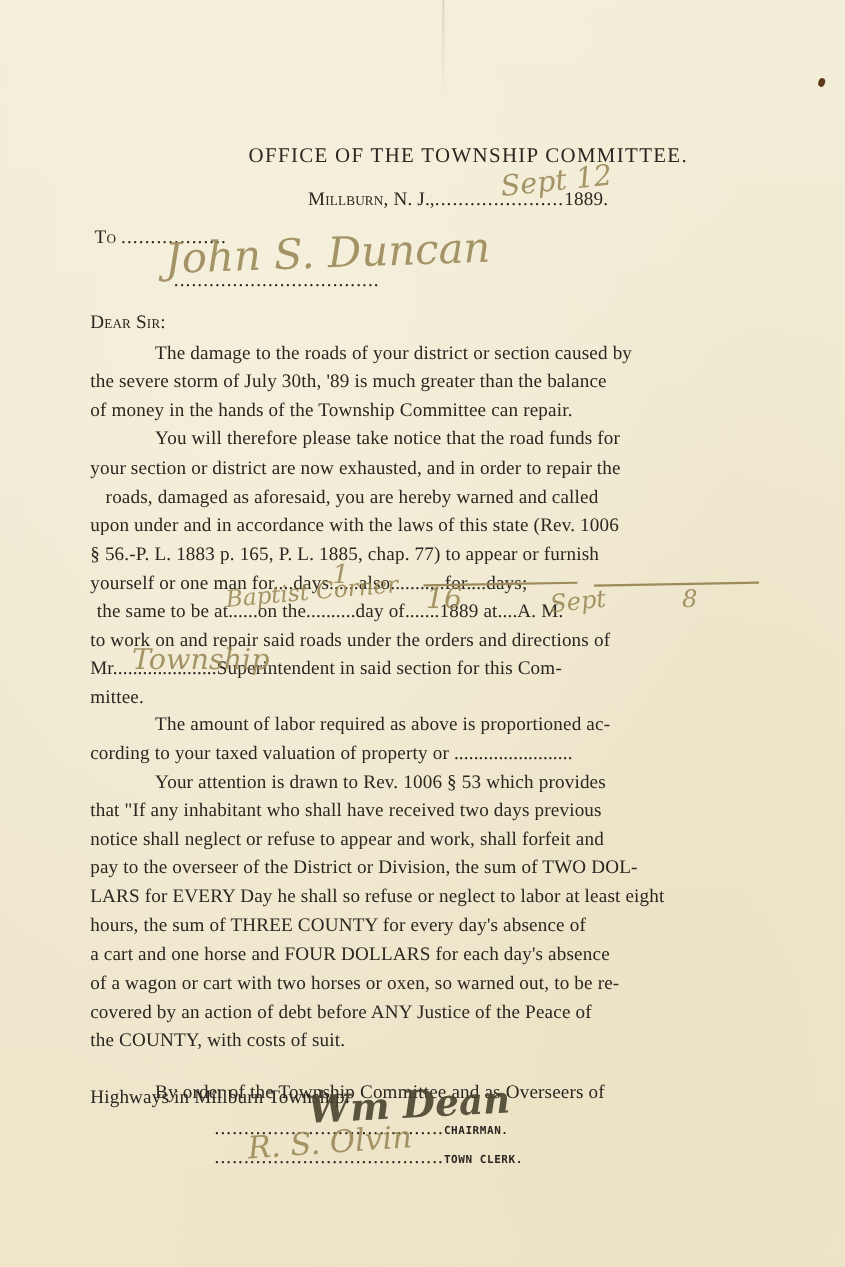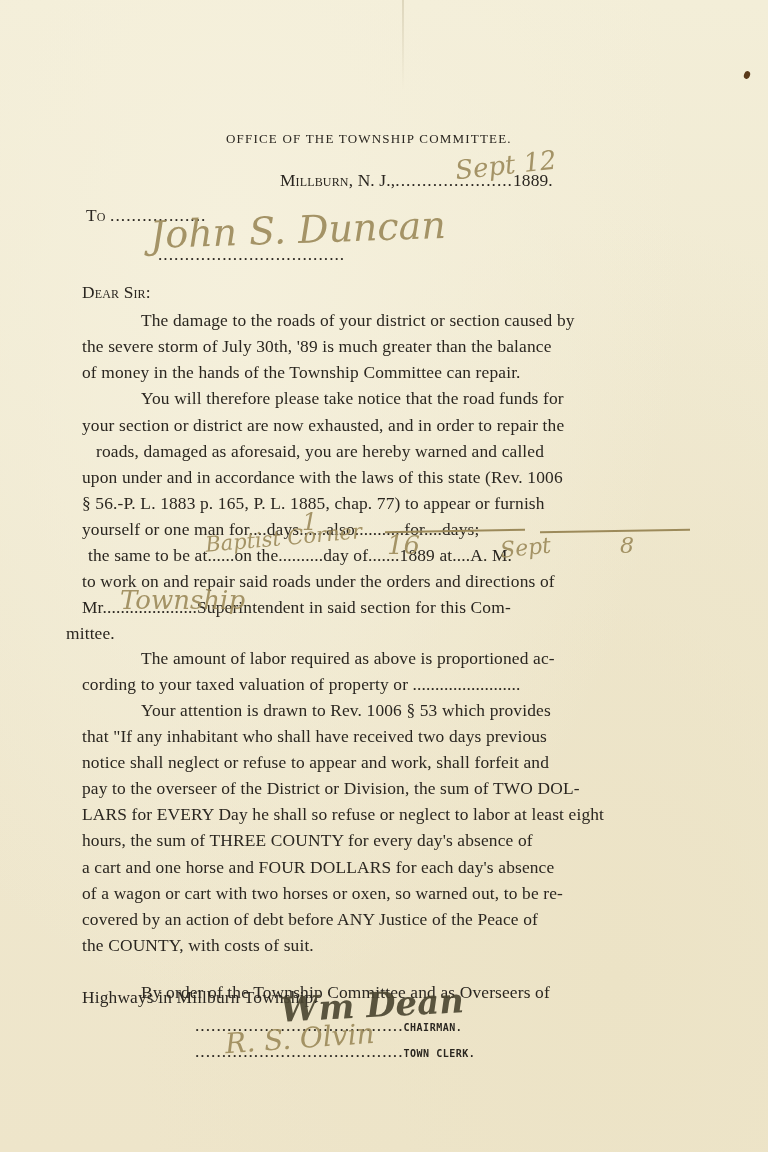--- a/index.html
+++ b/index.html
@@ -19,21 +19,21 @@
   }
   .crease {
     position:absolute; left:402px; top:0; width:2px; height:90px;
     background:linear-gradient(180deg, rgba(200,190,160,0.5), rgba(200,190,160,0));
   }
   .spot {
     position:absolute; left:744px; top:71px; width:6px; height:8px;
     border-radius:50%; background:#5a3a1a; transform:rotate(20deg);
   }
   .txt { position:absolute; white-space:nowrap; font-family:"Liberation Serif","DejaVu Serif",serif; }
-  .heading { font-size:13px; letter-spacing:1.2px; }
+  .heading { font-size:19px; letter-spacing:1.2px; }
   .body { font-size:17.4px; letter-spacing:0.15px; }
   .sc { font-variant:small-caps; }
   .hand {
     position:absolute; white-space:nowrap;
     font-family:"DejaVu Serif",serif; font-style:italic;
     color:#9c8a5a; opacity:0.9;
   }
   .hand.dark { color:#4a4530; }
   .dots { letter-spacing:1px; }
   .sig-label { font-family:"DejaVu Sans Mono","Liberation Mono",monospace; font-weight:bold; font-size:10px; letter-spacing:0.5px; }
@@ -67,21 +67,21 @@
 
 <div class="txt body" style="left:141px;top:388px;">You will therefore please take notice that the road funds for</div>
 <div class="txt body" style="left:82px;top:415px;">your section or district are now exhausted, and in order to repair the</div>
 <div class="txt body" style="left:82px;top:441px;margin-left:14px;">roads, damaged as aforesaid, you are hereby warned and called</div>
 <div class="txt body" style="left:82px;top:467px;">upon under and in accordance with the laws of this state (Rev. 1006</div>
 <div class="txt body" style="left:82px;top:493px;">§ 56.-P. L. 1883 p. 165, P. L. 1885, chap. 77) to appear or furnish</div>
 <div class="txt body" style="left:82px;top:519px;">yourself or one man for....days......also...........for....days;</div>
 <div class="txt body" style="left:88px;top:545px;">the same to be at......on the..........day of.......1889 at....A. M.</div>
 <div class="txt body" style="left:82px;top:571px;">to work on and repair said roads under the orders and directions of</div>
 <div class="txt body" style="left:82px;top:597px;">Mr.....................Superintendent in said section for this Com-</div>
-<div class="txt body" style="left:66px;top:623px;">mittee.</div>
+<div class="txt body" style="left:82px;top:623px;">mittee.</div>
 
 <div class="hand" style="left:302px;top:508px;font-size:24px;">1</div>
 <div style="position:absolute;left:385px;top:530px;width:140px;height:1.5px;background:#9c8a5a;transform:rotate(-1deg);"></div>
 <div style="position:absolute;left:540px;top:530px;width:150px;height:1.5px;background:#9c8a5a;transform:rotate(-1deg);"></div>
 <div class="hand" style="left:205px;top:526px;font-size:21px;transform:rotate(-5deg);">Baptist Corner</div>
 <div class="hand" style="left:387px;top:530px;font-size:26px;">16</div>
 <div class="hand" style="left:500px;top:535px;font-size:22px;transform:rotate(-6deg);">Sept</div>
 <div class="hand" style="left:620px;top:533px;font-size:22px;">8</div>
 <div class="hand" style="left:120px;top:585px;font-size:26px;">Township</div>
 

